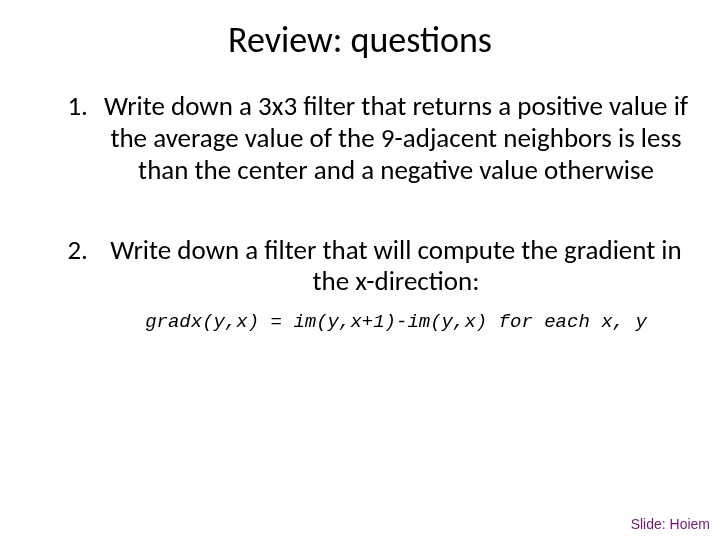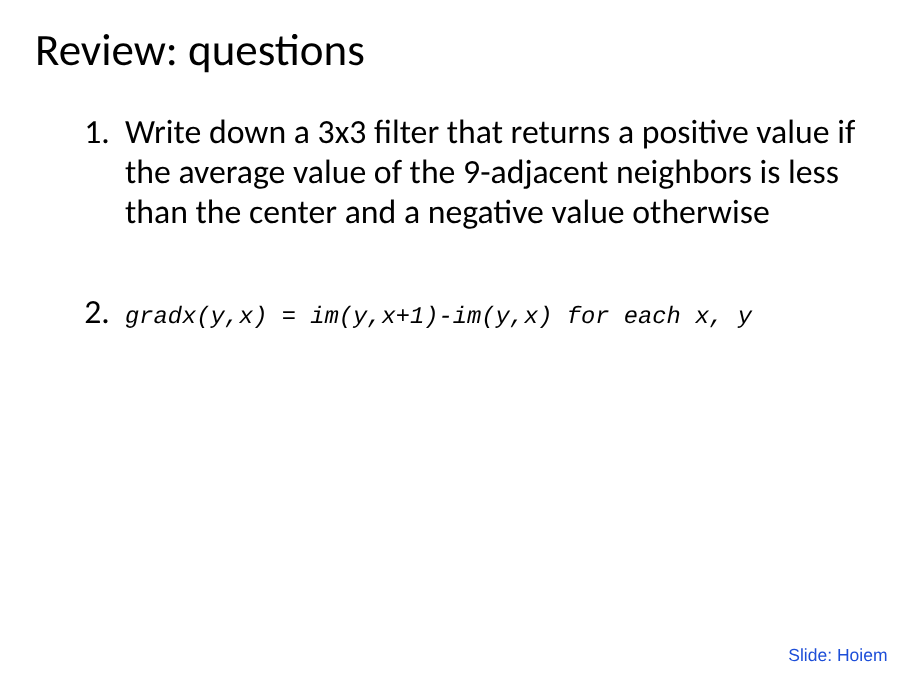--- a/index.html
+++ b/index.html
@@ -1,30 +1,31 @@
 <!DOCTYPE html>
 <html><head>
 <meta charset="utf-8">
 <style>
   * { margin: 0; padding: 0; box-sizing: border-box; }
   html, body { width: 720px; height: 540px; background: #fff; font-family: Calibri, "Segoe UI", Arial, sans-serif; color: #000; }
-  .slide { width: 720px; height: 540px; position: relative; padding: 18px 28px 0 28px; }
+  .slide { width: 720px; height: 540px; position: relative; padding: 18px 28px 0 28px; text-align: center; }
   .title { font-size: 36px; font-weight: 400; margin-bottom: 28px; }
   ol.qlist { list-style: decimal; padding-left: 66px; }
   ol.qlist > li { font-size: 27px; line-height: 1.18; margin-bottom: 48px; padding-left: 6px; }
   .code { font-family: "Courier New", Courier, monospace; font-size: 19px; margin-top: 14px; white-space: pre; font-style: italic; }
-  .credit { position: absolute; right: 10px; bottom: 8px; font-size: 14px; font-family: Arial, sans-serif; color: #1d4ed8; }
+  .credit { position: absolute; right: 10px; bottom: 8px; font-size: 14px; font-family: Arial, sans-serif; color: #701a75; }
 </style>
 </head>
 <body>
 
 <div class="slide">
   <h1 class="title">Review: questions</h1>
   <ol class="qlist">
     <li>
       <span>Write down a 3x3 filter that returns a positive value if the average value of the 9-adjacent neighbors is less than the center and a negative value otherwise</span>
     </li>
     <li>
+      <span>Write down a filter that will compute the gradient in the x-direction:</span>
       <div class="code">gradx(y,x) = im(y,x+1)-im(y,x) for each x, y</div>
     </li>
   </ol>
   <div class="credit">Slide: Hoiem</div>
 </div>
 
 </body></html>

